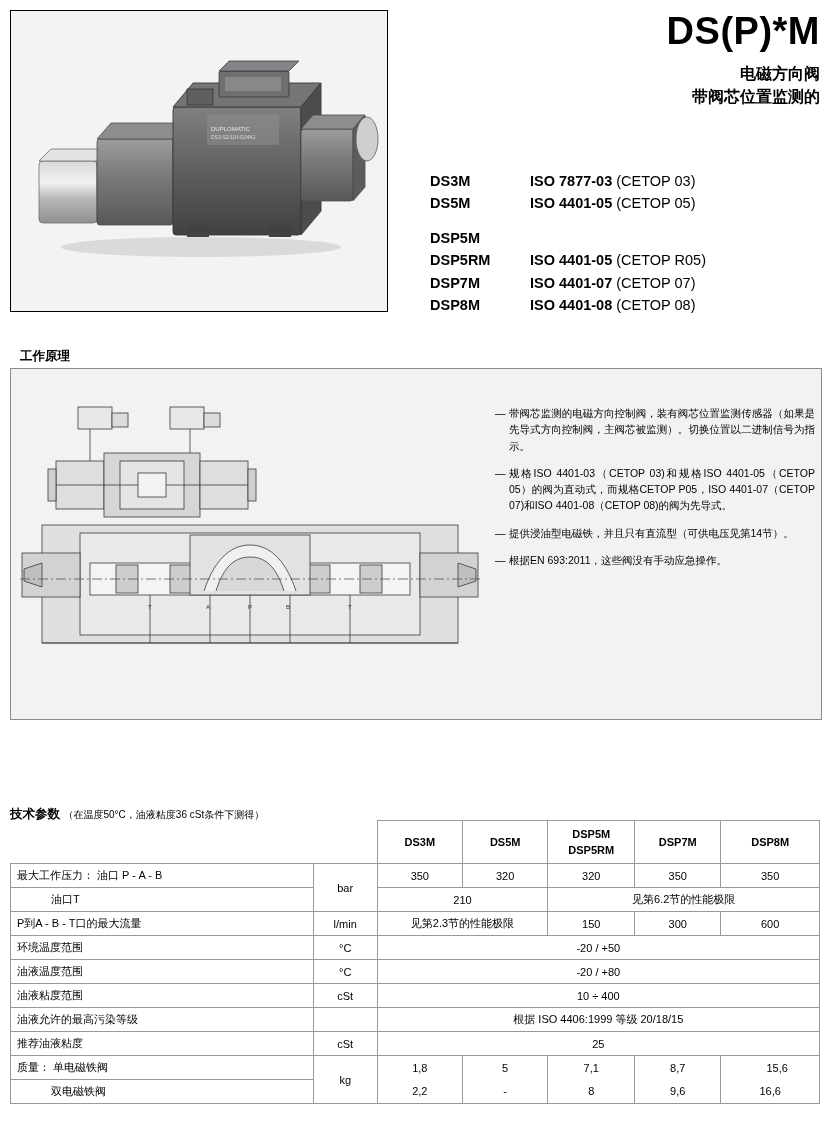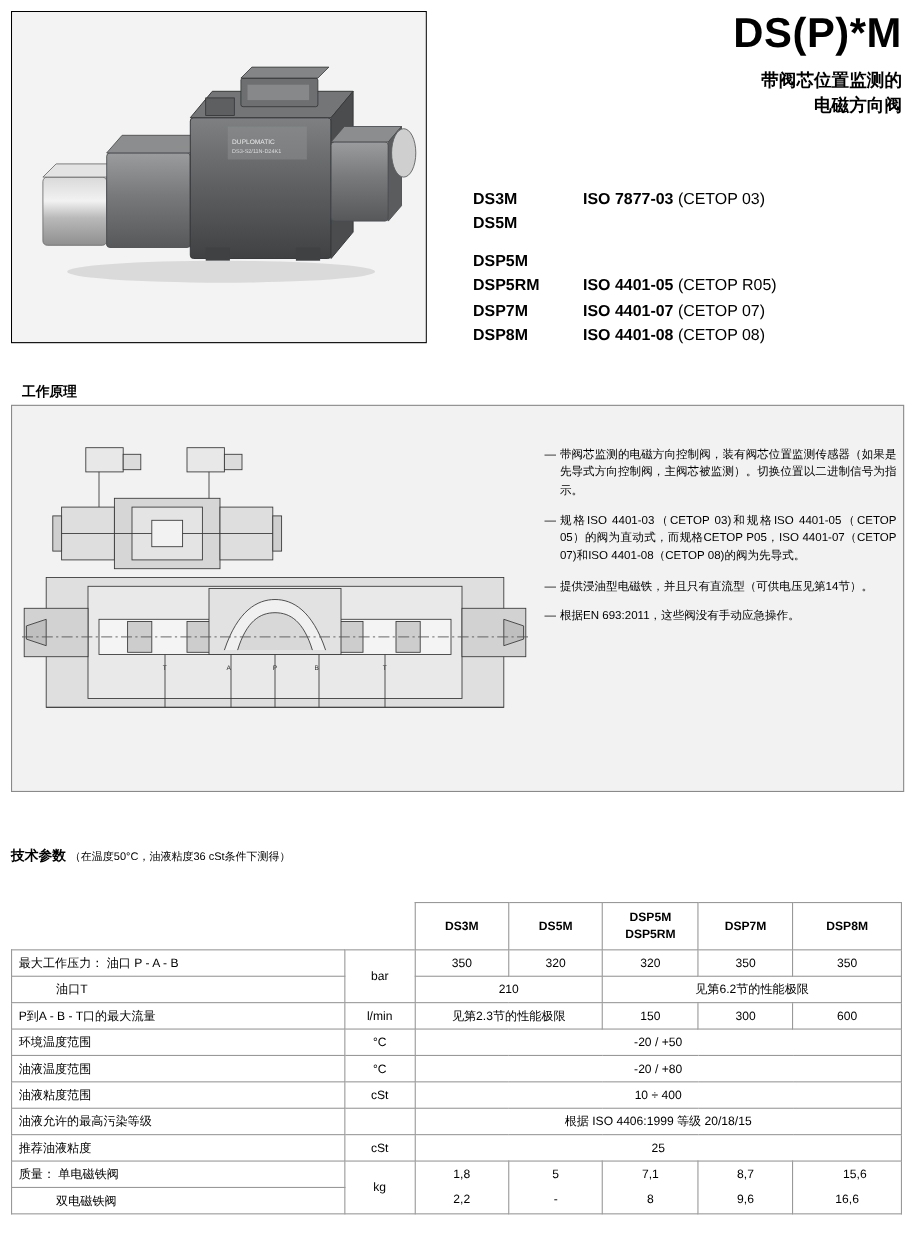--- a/index.html
+++ b/index.html
@@ -140,32 +140,33 @@
       <text x="200" y="120" font-family="Liberation Sans, sans-serif" font-size="6" fill="#e8e8e8">DUPLOMATIC</text>
       <text x="200" y="128" font-family="Liberation Sans, sans-serif" font-size="5" fill="#dcdcdc">DS3-S2/11N-D24K1</text>
 
       <ellipse cx="190" cy="236" rx="140" ry="10" fill="#c9c9c9" opacity="0.6"></ellipse>
     </svg>
   </div>
 
   <div class="title-block">
     <div class="main-title">DS(P)*M</div>
     <div class="sub-title">
+      <div>电磁方向阀</div>
       <div>带阀芯位置监测的</div>
-      <div>电磁方向阀</div>
     </div>
   </div>
 
   <div class="model-list">
     <div class="model-row">
       <div class="code">DS3M</div>
       <div class="std"><span class="norm">ISO 7877-03</span> <span class="paren">(CETOP 03)</span></div>
     </div>
     <div class="model-row">
       <div class="code">DS5M</div>
+      <div class="std"><span class="norm">ISO 4401-05</span> <span class="paren">(CETOP 05)</span></div>
     </div>
     <div class="model-gap"></div>
     <div class="model-row">
       <div class="code">DSP5M</div>
     </div>
     <div class="model-row">
       <div class="code">DSP5RM</div>
       <div class="std"><span class="norm">ISO 4401-05</span> <span class="paren">(CETOP R05)</span></div>
     </div>
     <div class="model-row">
@@ -251,21 +252,21 @@
     <div class="bullet">
       <div class="dash">—</div>
       <div class="txt">提供浸油型电磁铁，并且只有直流型（可供电压见第14节）。</div>
     </div>
     <div class="bullet">
       <div class="dash">—</div>
       <div class="txt">根据EN 693:2011，这些阀没有手动应急操作。</div>
     </div>
   </div>
 
-  <div class="sec-title" style="left:10px; top:770px;">
+  <div class="sec-title" style="left:10px; top:806px;">
     <span>技术参数</span>
     <span class="sec-note">（在温度50°C，油液粘度36 cSt条件下测得）</span>
   </div>
 
   <div class="tbl-wrap">
     <table class="spec">
       <tbody>
           <tr>
         <td class="lbl" style="border:none;"></td>
         <td class="unit" style="border:none;"></td>

